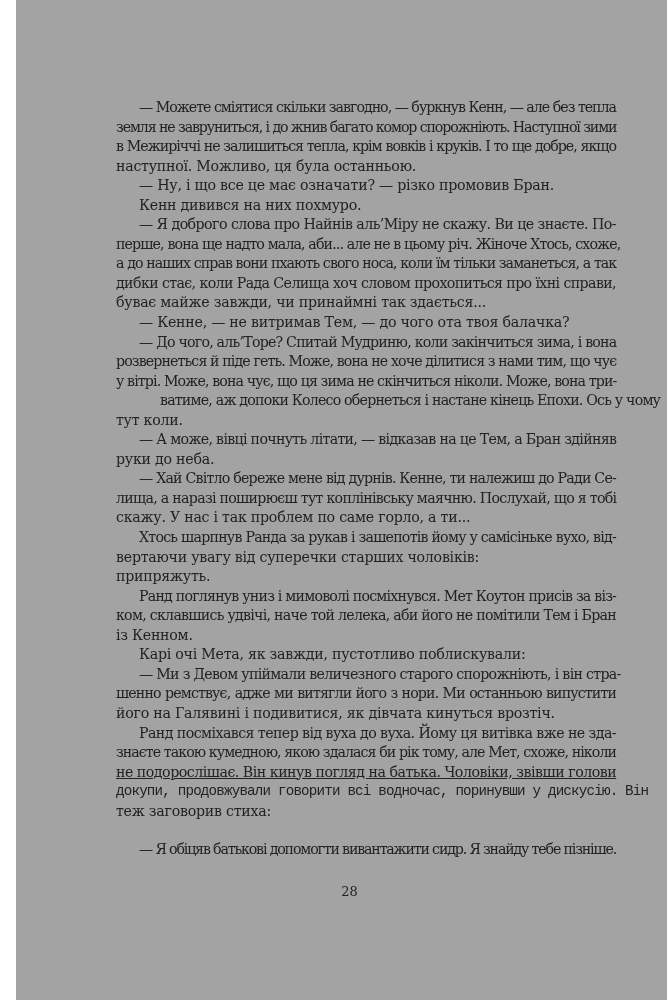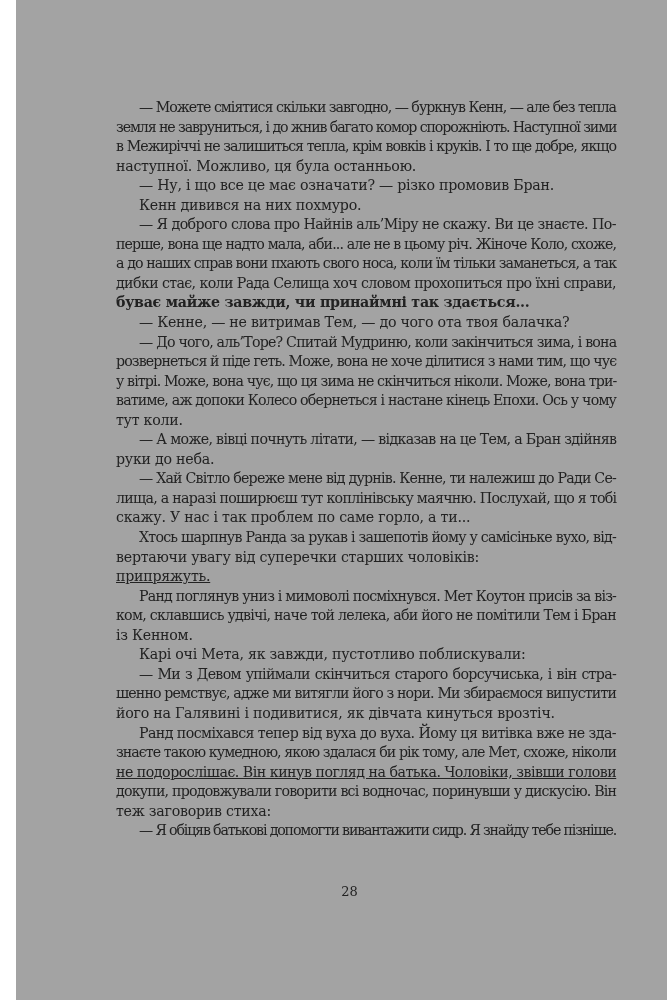--- a/index.html
+++ b/index.html
@@ -28,46 +28,46 @@
 
 <div class="page">
   <div class="text-block" id="text-block">
       <span class="line indent" style="white-space: nowrap; display: block; letter-spacing: -1.01119px;">— Можете сміятися скільки завгодно, — буркнув Кенн, — але без тепла</span>
       <span class="line" style="white-space: nowrap; display: block; letter-spacing: -1.11111px;">земля не завруниться, і до жнив багато комор спорожніють. Наступної зими</span>
       <span class="line" style="white-space: nowrap; display: block; letter-spacing: -1.01px;">в Межиріччі не залишиться тепла, крім вовків і круків. І то ще добре, якщо</span>
       <span class="line last" style="white-space: nowrap; display: block;">наступної. Можливо, ця була останньою.</span>
       <span class="line indent last" style="white-space: nowrap; display: block;">— Ну, і що все це має означати? — різко промовив Бран.</span>
       <span class="line indent last" style="white-space: nowrap; display: block;">Кенн дивився на них похмуро.</span>
       <span class="line indent" style="white-space: nowrap; display: block; letter-spacing: -0.557692px;">— Я доброго слова про Найнів аль’Міру не скажу. Ви це знаєте. По-</span>
-      <span class="line" style="white-space: nowrap; display: block; letter-spacing: -0.880137px;">перше, вона ще надто мала, аби... але не в цьому річ. Жіноче Коло, схоже,</span>
+      <span class="line" style="white-space: nowrap; display: block; letter-spacing: -0.880137px;">перше, вона ще надто мала, аби... але не в цьому річ. Жіноче Хтось, схоже,</span>
       <span class="line" style="white-space: nowrap; display: block; letter-spacing: -0.921233px;">а до наших справ вони пхають свого носа, коли їм тільки заманеться, а так</span>
       <span class="line" style="white-space: nowrap; display: block; letter-spacing: -0.617647px;">дибки стає, коли Рада Селища хоч словом прохопиться про їхні справи,</span>
-      <span class="line last" style="white-space: nowrap; display: block; font-weight: bold;">буває майже завжди, чи принаймні так здається...</span>
+      <span class="line last" style="white-space: nowrap; display: block;">буває майже завжди, чи принаймні так здається...</span>
       <span class="line indent last" style="white-space: nowrap; display: block;">— Кенне, — не витримав Тем, — до чого ота твоя балачка?</span>
       <span class="line indent" style="white-space: nowrap; display: block; letter-spacing: -0.780303px;">— До чого, аль’Торе? Спитай Мудриню, коли закінчиться зима, і вона</span>
       <span class="line" style="white-space: nowrap; display: block; letter-spacing: -0.888889px;">розвернеться й піде геть. Може, вона не хоче ділитися з нами тим, що чує</span>
       <span class="line" style="white-space: nowrap; display: block; letter-spacing: -0.880137px;">у вітрі. Може, вона чує, що ця зима не скінчиться ніколи. Може, вона три-</span>
-      <span class="line" style="white-space: nowrap; display: block; letter-spacing: -0.807143px;">ватиме, аж допоки Колесо обернеться і настане кінець Епохи. Ось у чому</span>
+      <span class="line" style="white-space: nowrap; display: block; letter-spacing: -0.807143px; margin-left: 44px;">ватиме, аж допоки Колесо обернеться і настане кінець Епохи. Ось у чому</span>
       <span class="line last" style="white-space: nowrap; display: block;">тут коли.</span>
       <span class="line indent" style="white-space: nowrap; display: block; letter-spacing: -0.691176px;">— А може, вівці почнуть літати, — відказав на це Тем, а Бран здійняв</span>
       <span class="line last" style="white-space: nowrap; display: block;">руки до неба.</span>
       <span class="line indent" style="white-space: nowrap; display: block; letter-spacing: -0.795455px;">— Хай Світло береже мене від дурнів. Кенне, ти належиш до Ради Се-</span>
       <span class="line" style="white-space: nowrap; display: block; letter-spacing: -0.720588px;">лища, а наразі поширюєш тут коплінівську маячню. Послухай, що я тобі</span>
       <span class="line last" style="white-space: nowrap; display: block;">скажу. У нас і так проблем по саме горло, а ти...</span>
       <span class="line indent" style="white-space: nowrap; display: block; letter-spacing: -0.771739px;">Хтось шарпнув Ранда за рукав і зашепотів йому у самісіньке вухо, від-</span>
       <span class="line last" style="white-space: nowrap; display: block;">вертаючи увагу від суперечки старших чоловіків:</span>
-      <span class="line last" style="white-space: nowrap; display: block; text-decoration: underline;">припряжуть.</span>
+      <span class="line last" style="white-space: nowrap; display: block;">припряжуть.</span>
       <span class="line indent" style="white-space: nowrap; display: block; letter-spacing: -0.794118px;">Ранд поглянув униз і мимоволі посміхнувся. Мет Коутон присів за віз-</span>
       <span class="line" style="white-space: nowrap; display: block; letter-spacing: -0.742958px;">ком, склавшись удвічі, наче той лелека, аби його не помітили Тем і Бран</span>
       <span class="line last" style="white-space: nowrap; display: block;">із Кенном.</span>
       <span class="line indent last" style="white-space: nowrap; display: block;">Карі очі Мета, як завжди, пустотливо поблискували:</span>
-      <span class="line indent" style="white-space: nowrap; display: block; letter-spacing: -0.704545px;">— Ми з Девом упіймали скінчиться старого борсучиська, і він стра-</span>
-      <span class="line" style="white-space: nowrap; display: block; letter-spacing: -0.867647px;">шенно ремствує, адже ми витягли його з нори. Ми збираємося випустити</span>
+      <span class="line indent" style="white-space: nowrap; display: block; letter-spacing: -0.704545px;">— Ми з Девом упіймали величезного старого спорожніють, і він стра-</span>
+      <span class="line" style="white-space: nowrap; display: block; letter-spacing: -0.867647px;">шенно ремствує, адже ми витягли його з нори. Ми останньою випустити</span>
       <span class="line last" style="white-space: nowrap; display: block;">його на Галявині і подивитися, як дівчата кинуться врозтіч.</span>
       <span class="line indent" style="white-space: nowrap; display: block; letter-spacing: -0.578358px;">Ранд посміхався тепер від вуха до вуха. Йому ця витівка вже не зда-</span>
       <span class="line" style="white-space: nowrap; display: block; letter-spacing: -0.940141px;">знаєте такою кумедною, якою здалася би рік тому, але Мет, схоже, ніколи</span>
       <span class="line" style="white-space: nowrap; display: block; letter-spacing: -0.5px; text-decoration: underline;">не подорослішає. Він кинув погляд на батька. Чоловіки, звівши голови</span>
-      <span class="line" style="white-space: nowrap; display: block; letter-spacing: -0.800725px;">докупи, продовжували говорити всі водночас, поринувши у дискусію. Він</span>
+      <span class="line" style="white-space: nowrap; display: block; letter-spacing: -0.800725px; font-family: Liberation Mono, monospace;">докупи, продовжували говорити всі водночас, поринувши у дискусію. Він</span>
       <span class="line last" style="white-space: nowrap; display: block;">теж заговорив стиха:</span>
-      <span class="line indent" style="white-space: nowrap; display: block; letter-spacing: -1.16429px;">— Я обіцяв батькові допомогти вивантажити сидр. Я знайду тебе пізніше.</span>
+      <span class="line indent" style="white-space: nowrap; display: block; letter-spacing: -1.16429px; margin-top: 19px;">— Я обіцяв батькові допомогти вивантажити сидр. Я знайду тебе пізніше.</span>
     </div>
   <div class="page-number">28</div>
 </div>
 
 </body></html>

